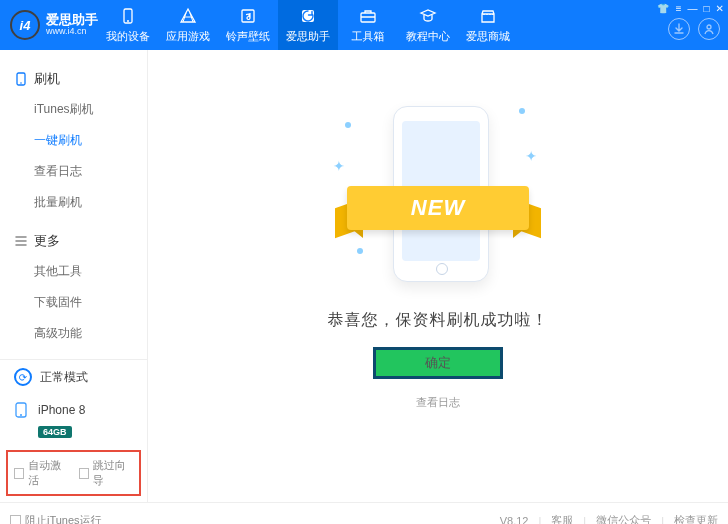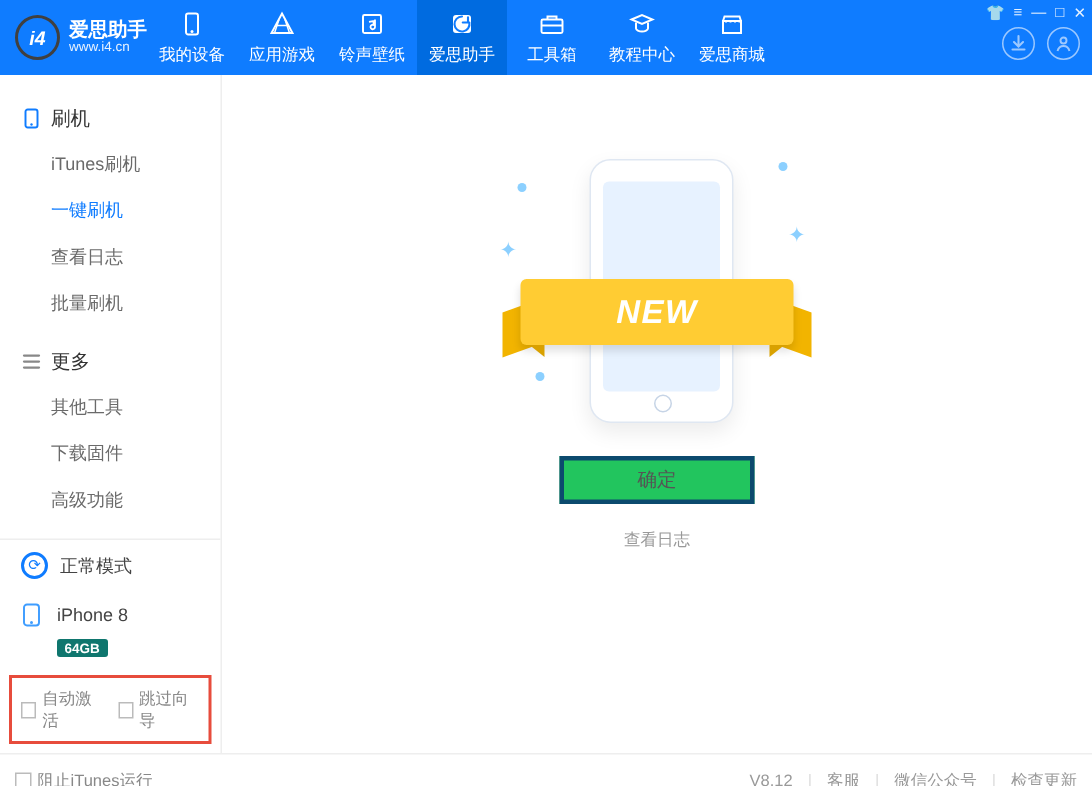--- a/index.html
+++ b/index.html
@@ -241,20 +241,21 @@
           <span class="dot d3"></span>
           <span class="dot d4"></span>
         <span class="star s1">✦</span>
           <span class="star s2">✦</span>
       </div>
       <div class="phone"></div>
       <div class="tail l"></div>
         <div class="tail r"></div>
       <div class="ribbon">NEW</div>
     </div>
+    <div class="msg">恭喜您，保资料刷机成功啦！</div>
     <button class="ok-btn">确定</button>
     <div class="log-link">查看日志</div>
   </div>
 </div>
 
 <div class="status">
   <div class="l">
     <label class="chk">
       <span class="chk-box"></span>
         <span>阻止iTunes运行</span>

